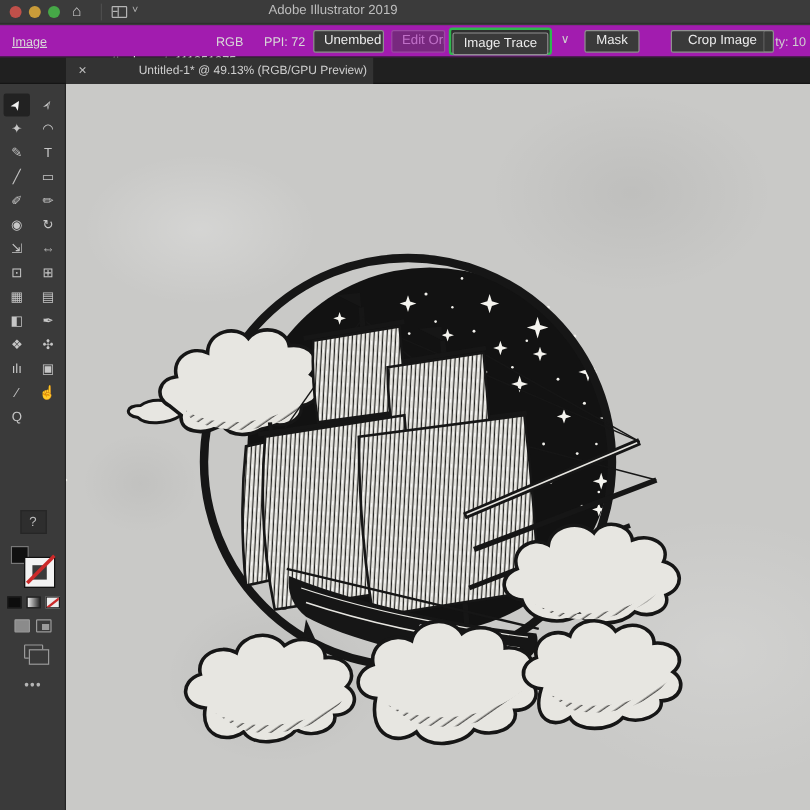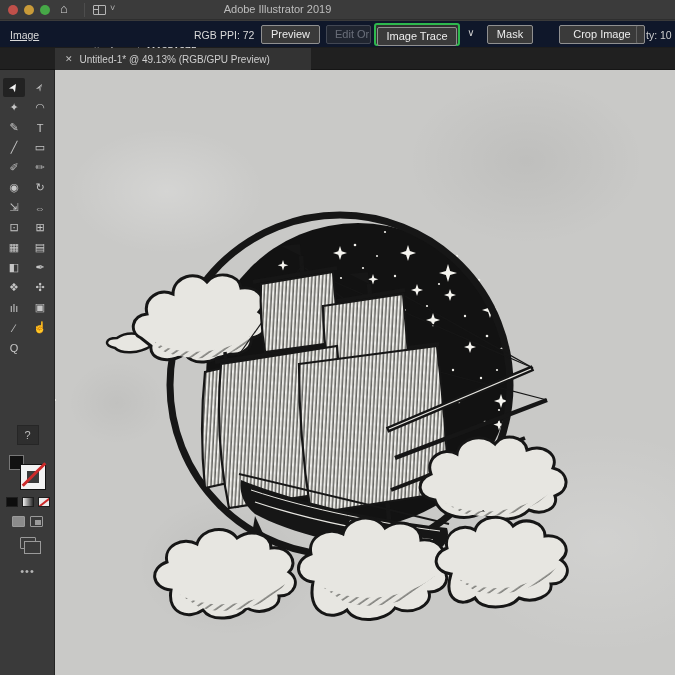--- a/index.html
+++ b/index.html
@@ -14,37 +14,37 @@
   .tl.green{left:40px;background:#46a847;}
   .home-glyph{position:absolute;left:60px;top:1px;font-size:13px;color:#cfcfcf;}
   .tb-sep{position:absolute;left:84px;top:3px;width:1px;height:14px;background:#4d4d4d;}
   .layout-ico{position:absolute;left:93px;top:5px;width:13px;height:10px;border:1px solid #b5b5b5;border-radius:1px;}
   .layout-ico::before{content:"";position:absolute;left:4px;top:0;width:1px;height:8px;background:#b5b5b5;}
   .layout-ico::after{content:"";position:absolute;left:0;top:3px;width:4px;height:1px;background:#b5b5b5;}
   .layout-chev{position:absolute;left:110px;top:3px;font-size:9px;color:#b5b5b5;}
   .app-title{position:absolute;left:0;right:120px;top:3px;text-align:center;font-size:11px;color:#bdbdbd;}
 
   
-  .controlbar{position:absolute;left:0;top:21px;width:675px;height:27px;background:#0f172a;border-bottom:1px solid #1c1c1c;}
+  .controlbar{position:absolute;left:0;top:21px;width:675px;height:27px;background:#a21caf;border-bottom:1px solid #1c1c1c;}
   .cb-label{position:absolute;top:8px;font-size:10.5px;color:#d9d9d9;}
   .cb-link{text-decoration:underline;color:#e3e3e3;cursor:pointer;}
   .cb-btn{position:absolute;top:4px;height:19px;border:1px solid #909090;border-radius:2px;background:#3a3a3a;
           color:#ececec;font-size:11px;line-height:17px;text-align:center;padding:0 8px;cursor:pointer;}
   .cb-btn.disabled{opacity:.40;overflow:hidden;white-space:nowrap;}
   .trace-wrap{position:absolute;left:374px;top:2px;height:23px;border:2px solid var(--hl,#2eb94e);border-radius:3px;padding:1px;background:#303030;}
   .trace-wrap .cb-btn{position:relative;top:0;left:0;}
   .chev-btn{position:absolute;left:463px;top:6px;width:16px;height:16px;color:#cfcfcf;font-size:10px;text-align:center;cursor:pointer;}
   .btn-frag{position:absolute;left:636px;top:4px;width:8px;height:19px;border:1px solid #8a8a8a;border-right:none;border-radius:2px 0 0 2px;opacity:.5;}
   .cb-right{position:absolute;left:646px;top:8px;font-size:10.5px;color:#cfcfcf;white-space:nowrap;}
 
   
   .tabbar{position:absolute;left:0;top:48px;width:675px;height:22px;background:#202020;border-bottom:1px solid #151515;}
   .doctab{position:absolute;left:55px;top:0;height:22px;width:256px;background:#333333;display:flex;align-items:center;gap:7px;padding:0 10px;cursor:pointer;}
   .doctab .close{color:#bdbdbd;font-size:9px;cursor:pointer;}
-  .doctab .ttl{color:#cfcfcf;font-size:10px;white-space:nowrap;}
+  .doctab .ttl{color:#cfcfcf;font-size:10px;white-space:nowrap;margin-left:36px;}
 
   
   .main{position:absolute;left:0;top:70px;width:675px;height:605px;display:flex;}
   .toolbar{width:55px;height:605px;background:#3a3a3a;border-right:1px solid #242424;position:relative;flex:0 0 55px;}
   .tool-grid{display:grid;grid-template-columns:22px 22px;justify-content:center;gap:1px 4px;padding-top:8px;}
   .tool{width:22px;height:19px;display:flex;align-items:center;justify-content:center;color:#c6c6c6;font-size:11px;border-radius:2px;cursor:pointer;}
   .tool.sel{background:#222222;color:#f2f2f2;}
   .tool[data-name="tool-selection"]{transform:none;}
   .tool[data-name="tool-selection"] span,.tool[data-name="tool-direct-selection"] span{display:inline-block;transform:rotate(-58deg);}
   .tool[data-name="tool-column-graph"]{font-size:11px;letter-spacing:0;}
@@ -93,23 +93,23 @@
     <div class="home-glyph" data-name="home-icon">⌂</div>
     <div class="tb-sep" data-name="titlebar-divider"></div>
     <div class="layout-ico" data-name="workspace-layout-icon"></div>
     <div class="layout-chev" data-name="workspace-layout-chevron-icon">˅</div>
     <div class="app-title" data-name="app-title">Adobe Illustrator 2019</div>
   </div>
 
   <div class="controlbar" data-name="control-bar">
     <span class="cb-label" style="left:10px;text-decoration:underline;" data-name="context-label">Image</span>
     <span class="cb-label cb-link" style="left:88px;margin-top:16px;" data-name="linked-file-name">attachment_111351275</span>
-    <span class="cb-label" style="left:194px;" data-name="color-mode-label">RGB</span>
+    <span class="cb-label" style="left:180px;" data-name="color-mode-label">RGB</span>
     <span class="cb-label" style="left:220px;" data-name="ppi-label">PPI: 72</span>
-    <button class="cb-btn" style="left:261px;width:59px;" data-name="unembed-button">Preview</button>
+    <button class="cb-btn" style="left:261px;width:59px;" data-name="unembed-button">Unembed</button>
     <button class="cb-btn disabled" style="left:326px;width:45px;" data-name="edit-original-button">Edit Orig</button>
     <span class="trace-wrap" data-name="image-trace-highlight-box" style="--hl: #2eb94e;">
       <button class="cb-btn" style="width:80px;" data-name="image-trace-button">Image Trace</button>
     </span>
     <span class="chev-btn" data-name="trace-presets-chevron-icon">∨</span>
     <button class="cb-btn" style="left:487px;width:46px;" data-name="mask-button">Mask</button>
     <button class="cb-btn" style="left:559px;width:86px;" data-name="crop-image-button">Crop Image</button>
     <span class="btn-frag" data-name="clipped-button-fragment"></span>
     <span class="cb-right" data-name="opacity-label-truncated">ty:  10</span>
   </div>

